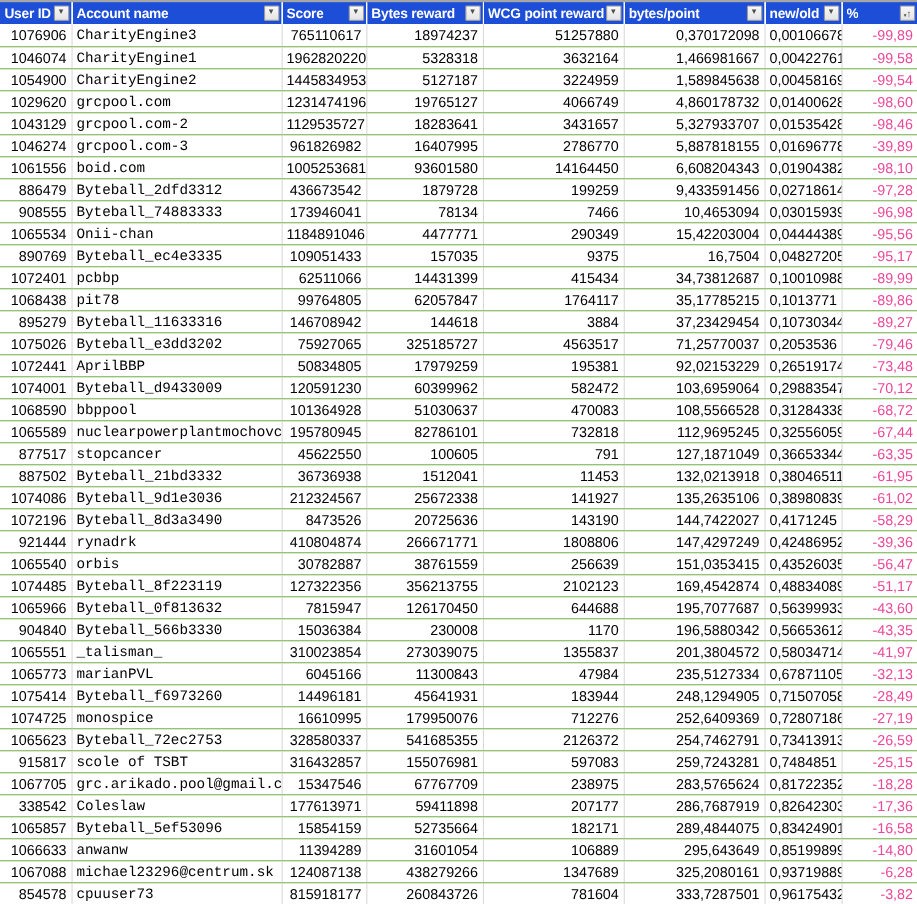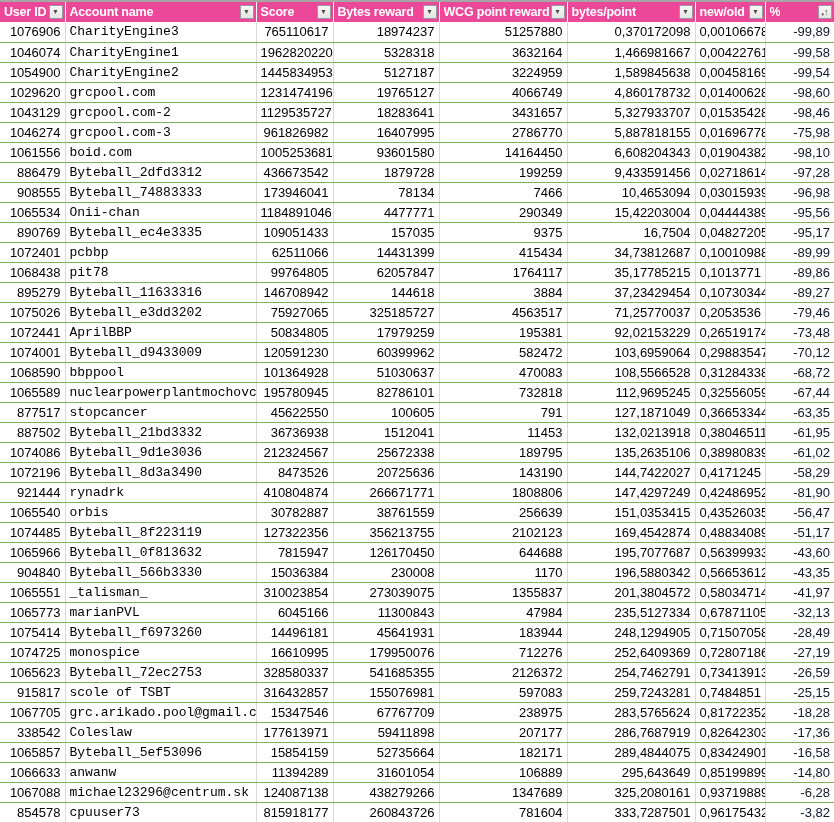--- a/index.html
+++ b/index.html
@@ -9,21 +9,21 @@
     font-family: "Liberation Sans", sans-serif;
     overflow: hidden;
   }
   #sheet {
     width: 834px;
     border-collapse: collapse;
     table-layout: fixed;
     border-top: 2px solid #a6a6a6;
   }
   thead th {
-    background: #ec4899;
+    background: #1d4ed8;
     color: #ffffff;
     font-weight: bold;
     font-size: 12.5px;
     letter-spacing: -0.2px;
     height: 20px;
     padding: 0 2px 0 4px;
     border-right: 1px solid #ffffff;
     text-align: left;
     vertical-align: middle;
     white-space: nowrap;
@@ -69,21 +69,21 @@
     border-right: 1px solid #d9d9d9;
     border-bottom: 1px solid #7eb254;
     white-space: nowrap;
     overflow: hidden;
     vertical-align: middle;
     background: #ffffff;
   }
   tbody td:last-child { border-right: none; }
   td.align-right { text-align: right; }
   td.align-left { text-align: left; font-family: Liberation Mono, monospace; }
-  td.neg { color: #0f172a; }
+  td.neg { color: #ec4899; }
 </style>
 </head>
 <body>
 
 <table id="sheet">
   <colgroup id="cols">
       <col style="width: 65px;">
       <col style="width: 191px;">
       <col style="width: 77px;">
       <col style="width: 106px;">
@@ -201,21 +201,21 @@
         <td class="align-right neg">-98,46</td>
       </tr>
       <tr>
         <td class="align-right">1046274</td>
         <td class="align-left">grcpool.com-3</td>
         <td class="align-right">961826982</td>
         <td class="align-right">16407995</td>
         <td class="align-right">2786770</td>
         <td class="align-right">5,887818155</td>
         <td class="align-right">0,01696778</td>
-        <td class="align-right neg">-75,98</td>
+        <td class="align-right neg">-39,89</td>
       </tr>
       <tr>
         <td class="align-right">1061556</td>
         <td class="align-left">boid.com</td>
         <td class="align-right">1005253681</td>
         <td class="align-right">93601580</td>
         <td class="align-right">14164450</td>
         <td class="align-right">6,608204343</td>
         <td class="align-right">0,01904382</td>
         <td class="align-right neg">-98,10</td>
@@ -358,21 +358,21 @@
         <td class="align-right">11453</td>
         <td class="align-right">132,0213918</td>
         <td class="align-right">0,38046511</td>
         <td class="align-right neg">-61,95</td>
       </tr>
       <tr>
         <td class="align-right">1074086</td>
         <td class="align-left">Byteball_9d1e3036</td>
         <td class="align-right">212324567</td>
         <td class="align-right">25672338</td>
-        <td class="align-right">189795</td>
+        <td class="align-right">141927</td>
         <td class="align-right">135,2635106</td>
         <td class="align-right">0,38980839</td>
         <td class="align-right neg">-61,02</td>
       </tr>
       <tr>
         <td class="align-right">1072196</td>
         <td class="align-left">Byteball_8d3a3490</td>
         <td class="align-right">8473526</td>
         <td class="align-right">20725636</td>
         <td class="align-right">143190</td>
@@ -381,21 +381,21 @@
         <td class="align-right neg">-58,29</td>
       </tr>
       <tr>
         <td class="align-right">921444</td>
         <td class="align-left">rynadrk</td>
         <td class="align-right">410804874</td>
         <td class="align-right">266671771</td>
         <td class="align-right">1808806</td>
         <td class="align-right">147,4297249</td>
         <td class="align-right">0,42486952</td>
-        <td class="align-right neg">-81,90</td>
+        <td class="align-right neg">-39,36</td>
       </tr>
       <tr>
         <td class="align-right">1065540</td>
         <td class="align-left">orbis</td>
         <td class="align-right">30782887</td>
         <td class="align-right">38761559</td>
         <td class="align-right">256639</td>
         <td class="align-right">151,0353415</td>
         <td class="align-right">0,43526035</td>
         <td class="align-right neg">-56,47</td>

